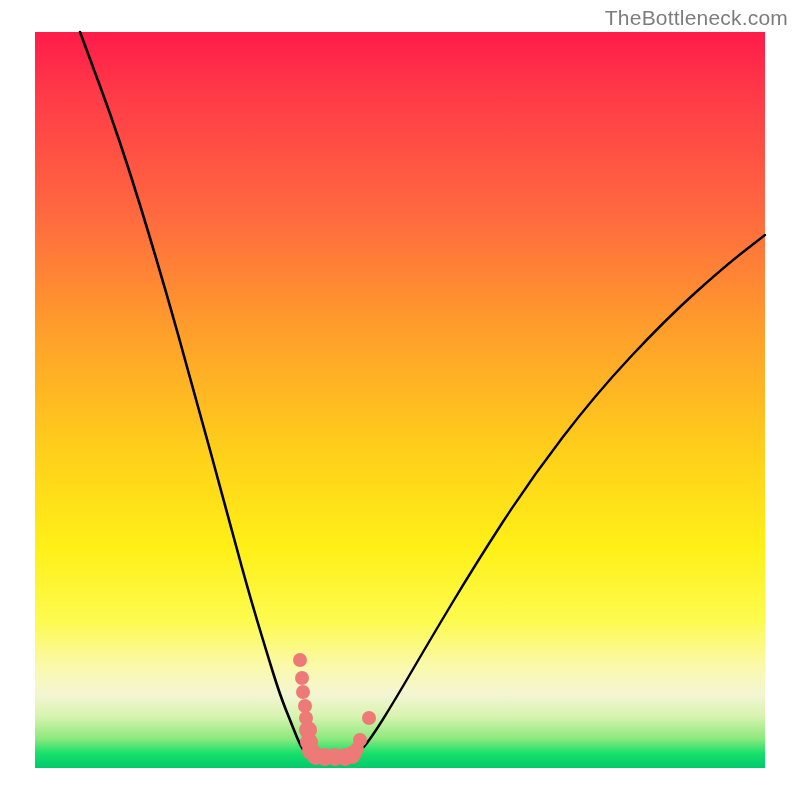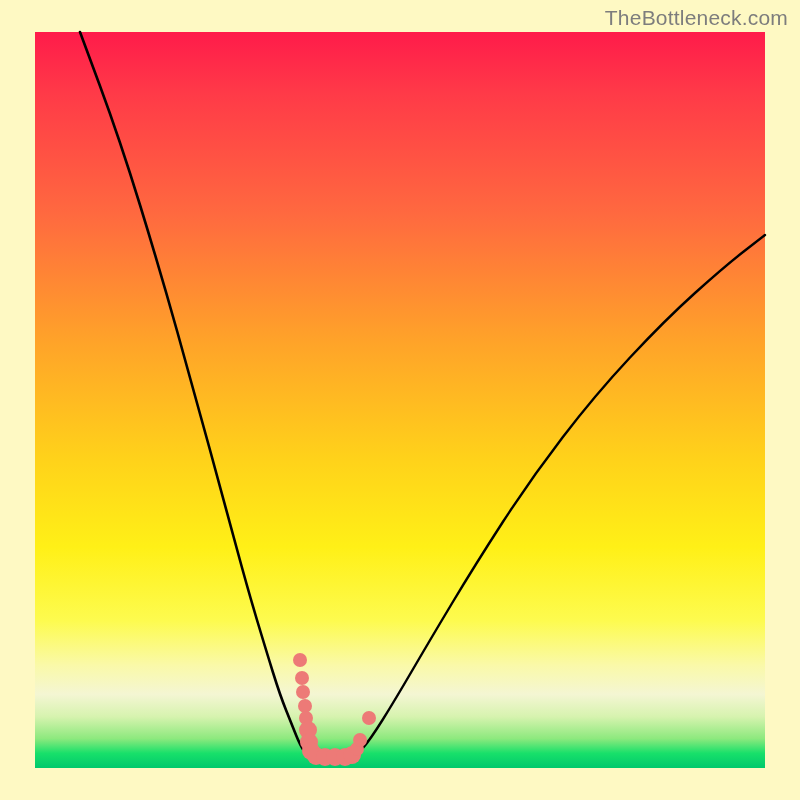--- a/index.html
+++ b/index.html
@@ -10,21 +10,21 @@
     background: #000;
     overflow: hidden;
     font-family: Arial, Helvetica, sans-serif;
   }
   .frame {
     position: absolute;
     top: 0;
     left: 0;
     width: 800px;
     height: 800px;
-    background: #fef9c3;
+    background: #ffffff;
   }
   .plot-area {
     position: absolute;
     top: 32px;
     left: 35px;
     width: 730px;
     height: 736px;
     
     background: linear-gradient(to bottom,
       #ff1b4a 0%,

